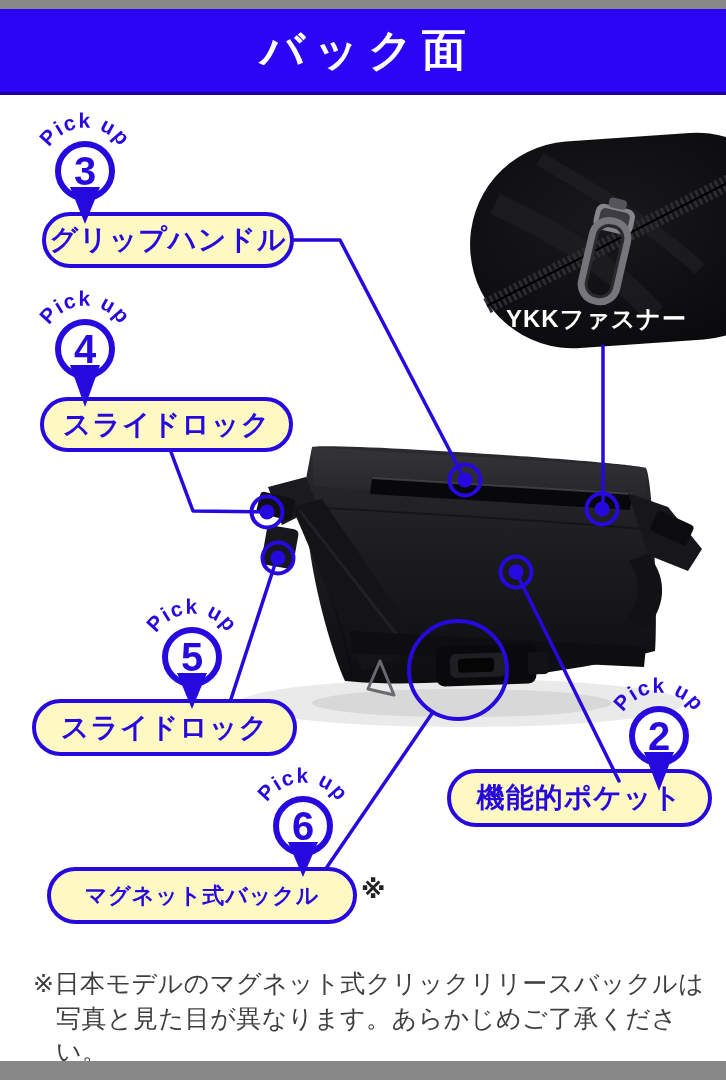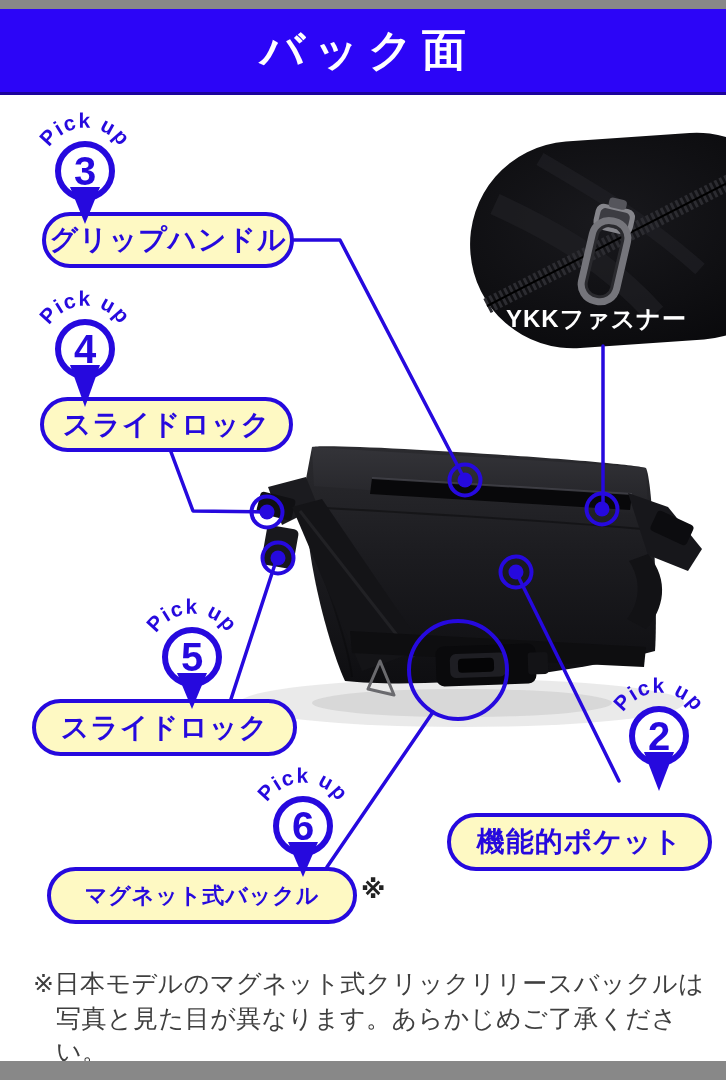--- a/index.html
+++ b/index.html
@@ -22,21 +22,21 @@
   #photo-layer{z-index:1;}
   #overlay-layer{z-index:3;pointer-events:none;}
 
   .pill{position:absolute;z-index:2;border:4px solid var(--accent);border-radius:32px;
     background:#fef9c3;color:var(--label-text);font-weight:bold;font-size:28px;
     display:flex;align-items:center;justify-content:center;letter-spacing:1px;}
   .pill-grip   {left:42px; top:203px; width:252px; height:56px;}
   .pill-slide  {left:40px; top:388px; width:253px; height:55px;}
   .pill-strap  {left:32px; top:690px; width:265px; height:57px;}
   .pill-magnet {left:47px; top:858px; width:310px; height:57px;font-size:22px;}
-  .pill-pocket {left:447px;top:804px; width:265px; height:58px;}
+  .pill-pocket {left:447px;top:760px; width:265px; height:58px;}
 
   .magnet-note{position:absolute;z-index:2;left:361px;top:866px;font-size:25px;color:#222;font-weight:bold;}
 
   .inset-label{position:absolute;z-index:2;left:506px;top:294px;width:210px;text-align:left;
     color:#ffffff;font-size:24px;font-weight:bold;letter-spacing:1px;}
 
   .footnote{position:absolute;z-index:2;color:var(--footnote-color);font-size:25px;letter-spacing:0.5px;}
   .footnote.l1{left:33px;top:958px;}
   .footnote.l2{left:56px;top:993px;}
   .acc-f{fill:var(--accent);}

